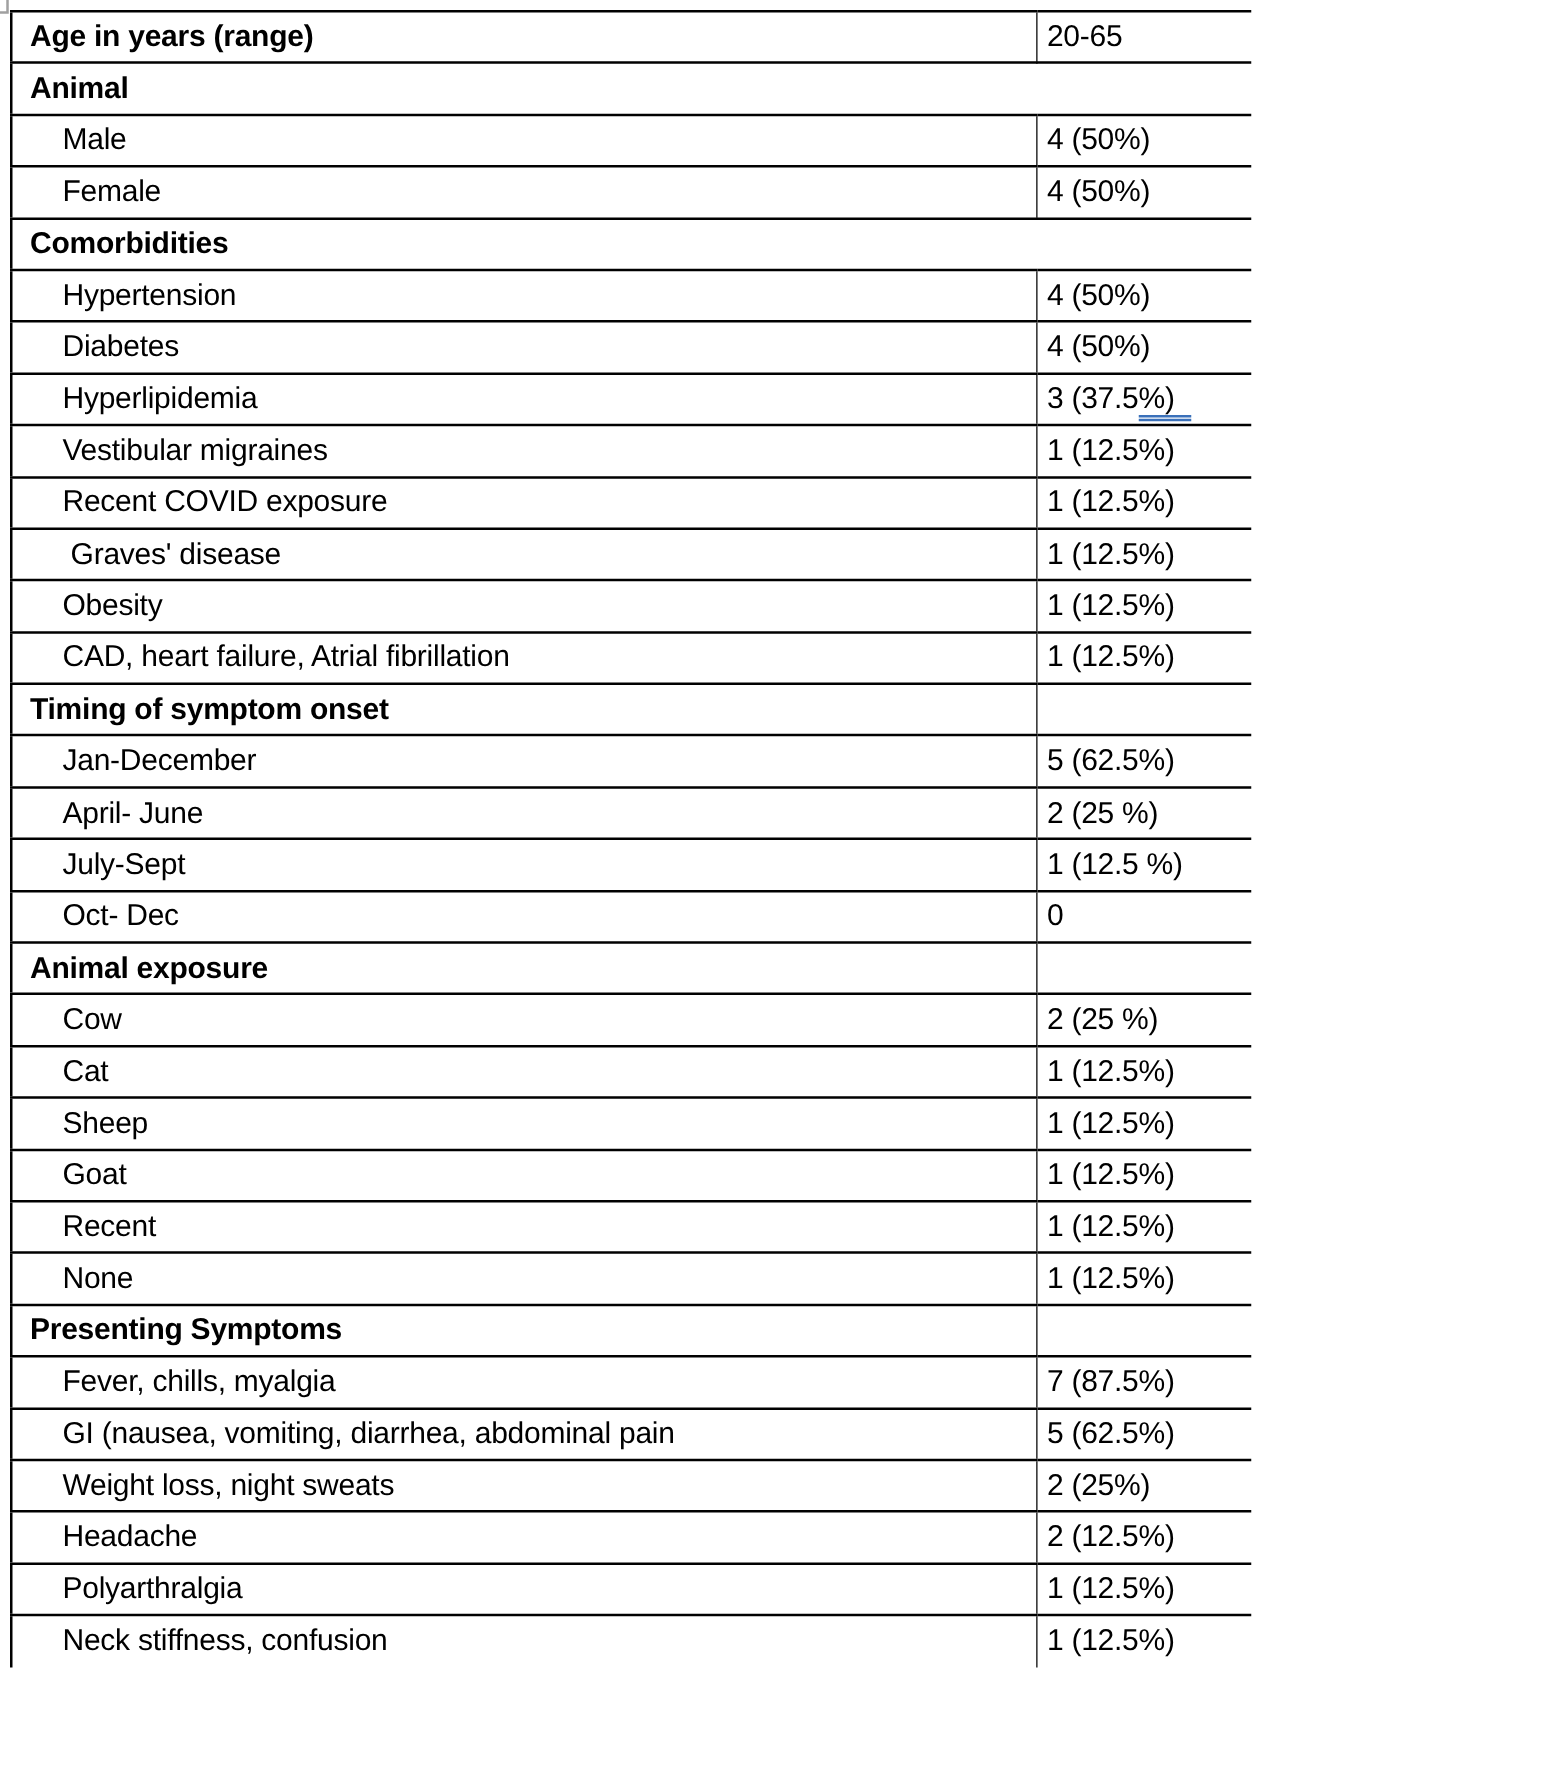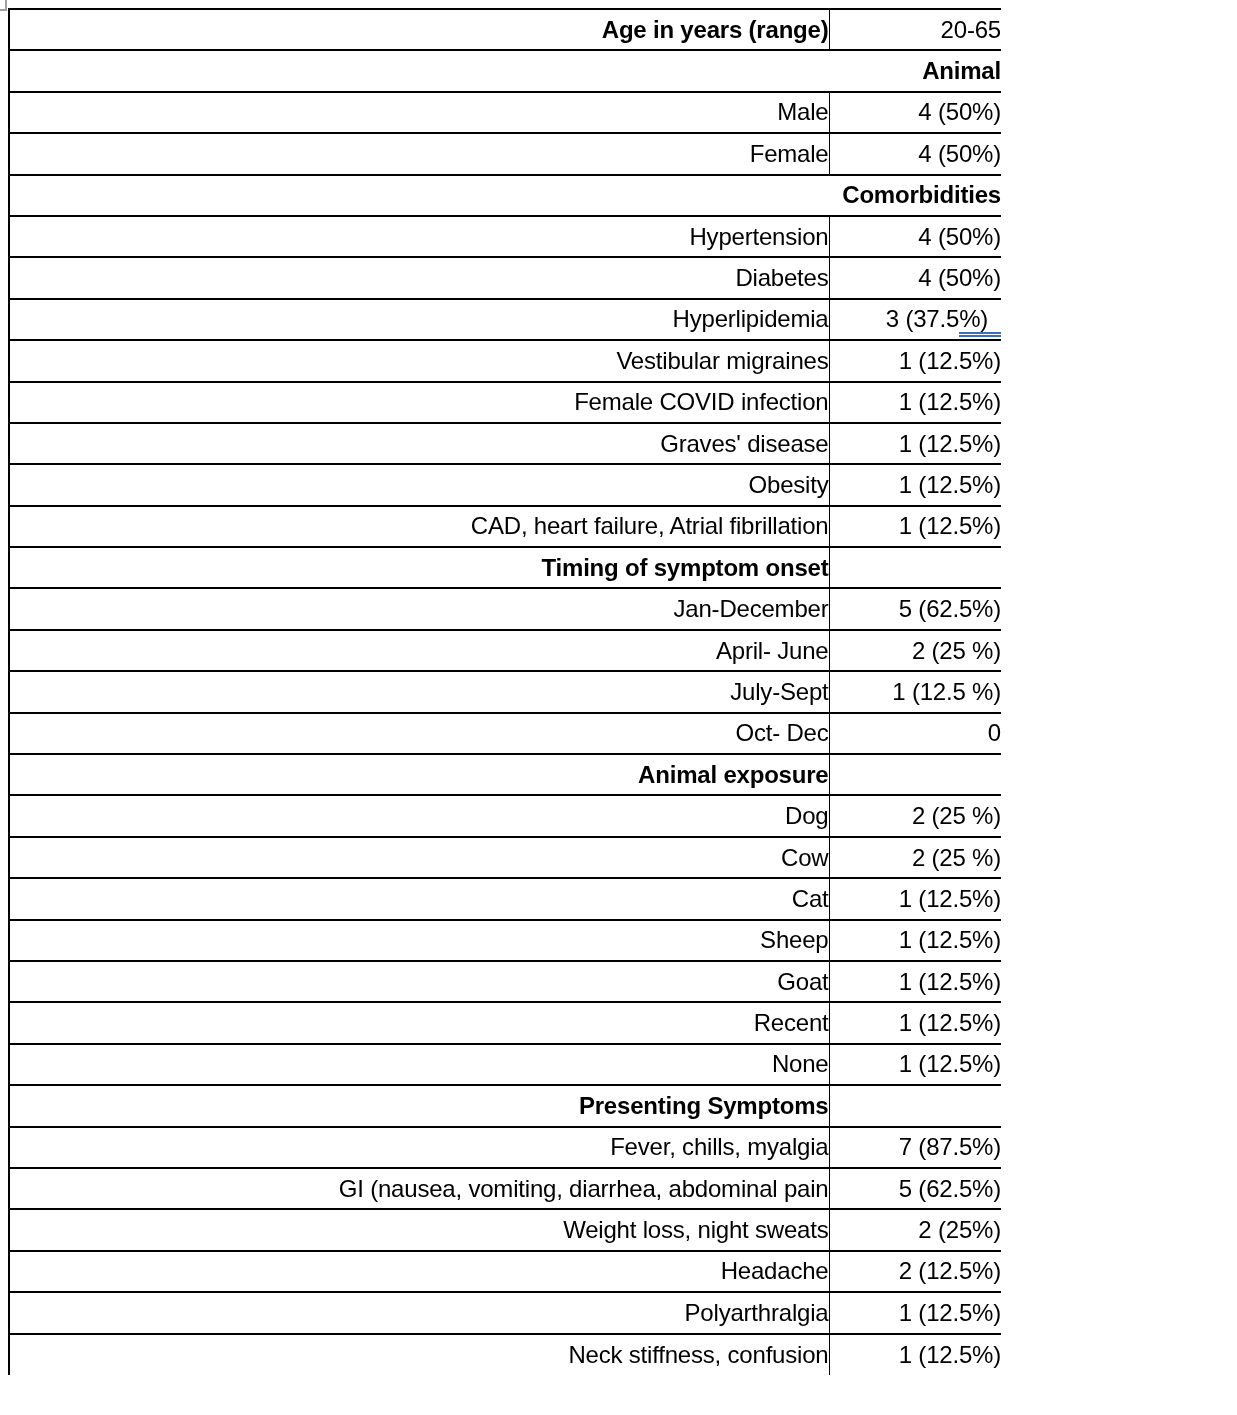--- a/index.html
+++ b/index.html
@@ -25,37 +25,36 @@
     width:11px; height:13px;
     border:2px solid var(--gray-c);
     background:#ffffff;
   }
   table.char-table{
     position:absolute; left:8px; top:8px;
     width:993px;
     border-collapse:collapse;
     table-layout:fixed;
     border-left:2px solid var(--border-c);
-    text-align:right;
   }
   col.col-label{ width:820px; }
   tr{ height:41.4px; }
   td{
     border-top:2px solid var(--border-c);
     vertical-align:middle;
     font-size:24px;
     letter-spacing:-0.2px;
     padding:0;
     overflow:hidden;
     white-space:nowrap;
   }
   td.label-cell{ padding-left:14px; border-right:1.5px solid var(--border-c); }
   td.section-cell{ border-right:none; }
   td.indent{ padding-left:40px; }
-  td.value-cell{ padding-left:21px; }
+  td.value-cell{ padding-left:8px; }
   .bold{ font-weight:bold; }
   .label{ white-space:pre; }
   .grammar-underline{
     border-bottom:5px double var(--blue-c);
     padding-bottom:0px;
   }
   .grammar-tail{ display:inline; }
 </style>
 </head>
 <body>
@@ -96,21 +95,21 @@
         </tr>
         <tr>
           <td class="label-cell indent"><span class="label">Hyperlipidemia</span></td>
           <td class="value-cell"><span>3 (37.5</span><span class="grammar-underline">%)</span><span class="grammar-underline grammar-tail">&nbsp;&nbsp;</span></td>
         </tr>
         <tr>
           <td class="label-cell indent"><span class="label">Vestibular migraines</span></td>
           <td class="value-cell"><span>1 (12.5%)</span></td>
         </tr>
         <tr>
-          <td class="label-cell indent"><span class="label">Female COVID infection</span></td>
+          <td class="label-cell indent"><span class="label">Recent COVID exposure</span></td>
           <td class="value-cell"><span>1 (12.5%)</span></td>
         </tr>
         <tr>
           <td class="label-cell indent"><span class="label"> Graves' disease</span></td>
           <td class="value-cell"><span>1 (12.5%)</span></td>
         </tr>
         <tr>
           <td class="label-cell indent"><span class="label">Obesity</span></td>
           <td class="value-cell"><span>1 (12.5%)</span></td>
         </tr>
@@ -134,24 +133,20 @@
           <td class="label-cell indent"><span class="label">July-Sept</span></td>
           <td class="value-cell"><span>1 (12.5 %)</span></td>
         </tr>
         <tr>
           <td class="label-cell indent"><span class="label">Oct- Dec</span></td>
           <td class="value-cell"><span>0</span></td>
         </tr>
         <tr>
           <td class="label-cell"><span class="bold">Animal exposure</span></td>
           <td class="value-cell"></td>
-        </tr>
-        <tr>
-          <td class="label-cell indent"><span class="label">Dog</span></td>
-          <td class="value-cell"><span>2 (25 %)</span></td>
         </tr>
         <tr>
           <td class="label-cell indent"><span class="label">Cow</span></td>
           <td class="value-cell"><span>2 (25 %)</span></td>
         </tr>
         <tr>
           <td class="label-cell indent"><span class="label">Cat</span></td>
           <td class="value-cell"><span>1 (12.5%)</span></td>
         </tr>
         <tr>

